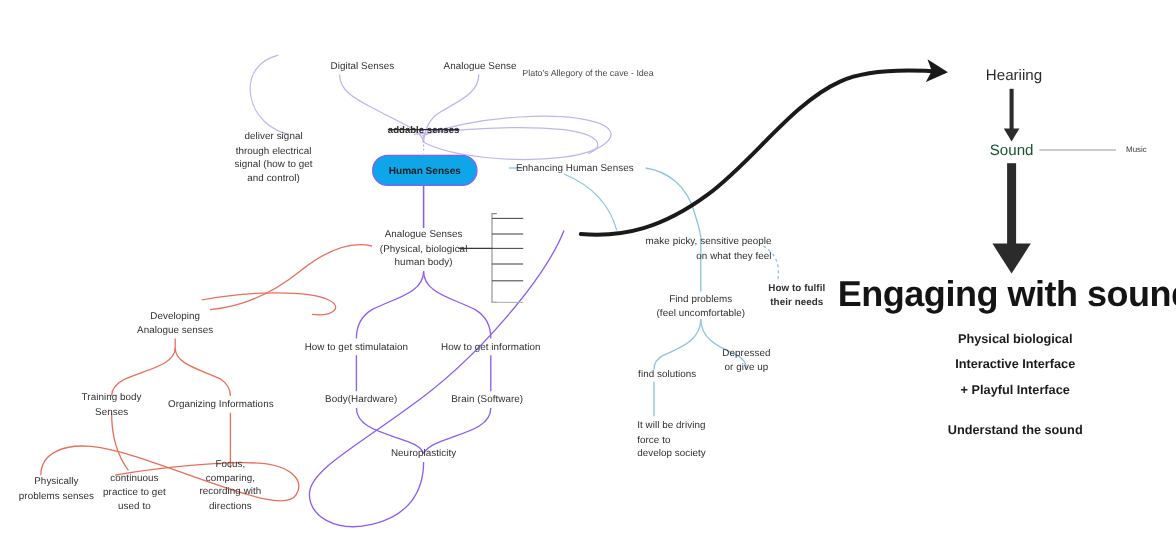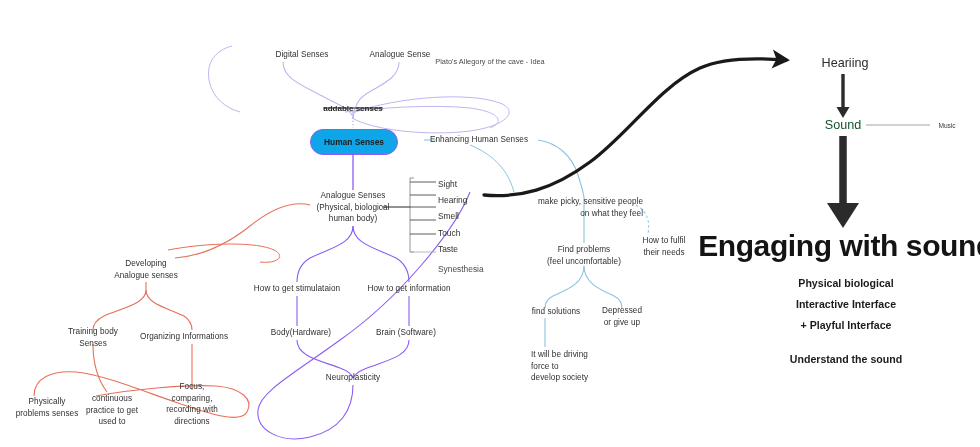--- a/index.html
+++ b/index.html
@@ -203,33 +203,29 @@
 
   </svg>
 
   <div id="human-senses-node">
     <span class="lbl">Human Senses</span>
   </div>
   <div id="addable-senses">addable senses</div>
 
   <div class="nd" style="left:302px; top:55px;">Digital Senses</div>
   <div class="nd" style="left:400px; top:55px;">Analogue Sense</div>
+  <div class="nd" style="left:228px; top:131px;">deliver signal
+through electrical
+signal (how to get
+and control)</div>
   <div class="nd" style="left:353px; top:207px;">Analogue Senses
 (Physical, biological
 human body)</div>
   <div class="nd" style="left:479px; top:140px;">Enhancing Human Senses</div>
 
-  <div id="senses-list">
-    <div class="item">Sight</div>
-    <div class="item">Hearing</div>
-    <div class="item">Smell</div>
-    <div class="item">Touch</div>
-    <div class="item">Taste</div>
-    <div class="item syn" style="margin-top:4px;">Synesthesia</div>
-  </div>
 
   <div class="nd" style="left:297px; top:289px;">How to get stimulataion</div>
   <div class="nd" style="left:409px; top:289px;">How to get information</div>
   <div class="nd" style="left:301px; top:333px;">Body(Hardware)</div>
   <div class="nd" style="left:406px; top:333px;">Brain (Software)</div>
   <div class="nd" style="left:353px; top:378px;">Neuroplasticity</div>
 
   <div class="nd" style="left:146px; top:269px;">Developing
 Analogue senses</div>
   <div class="nd" style="left:93px; top:337px;">Training body
@@ -240,26 +236,26 @@
   <div class="nd" style="left:192px; top:404px;">Focus,
 comparing,
 recording with
 directions</div>
   <div class="nd" style="left:112px; top:410px;">continuous
 practice to get
 used to</div>
 
   <div class="nd left" style="left:538px; top:207px;text-align:right;">make picky, sensitive people
 on what they feel</div>
-  <div class="nd" style="left:664px; top:246px;">How to fulfil
+  <div class="nd" style="left:664px; top:246px;font-weight:bold;">How to fulfil
 their needs</div>
   <div class="nd" style="left:584px; top:255px;">Find problems
 (feel uncomfortable)</div>
   <div class="nd" style="left:556px; top:312px;">find solutions</div>
-  <div class="nd" style="left:622px; top:316px;">Depressed
+  <div class="nd" style="left:622px; top:300px;">Depressed
 or give up</div>
   <div class="nd left" style="left:531px; top:366px;">It will be driving
 force to
 develop society</div>
 
   <div id="hearing-lbl">Heariing</div>
   <div id="sound-lbl">Sound</div>
   <div id="music-lbl">Music</div>
   <div id="engaging-title">Engaging with sound</div>
 

